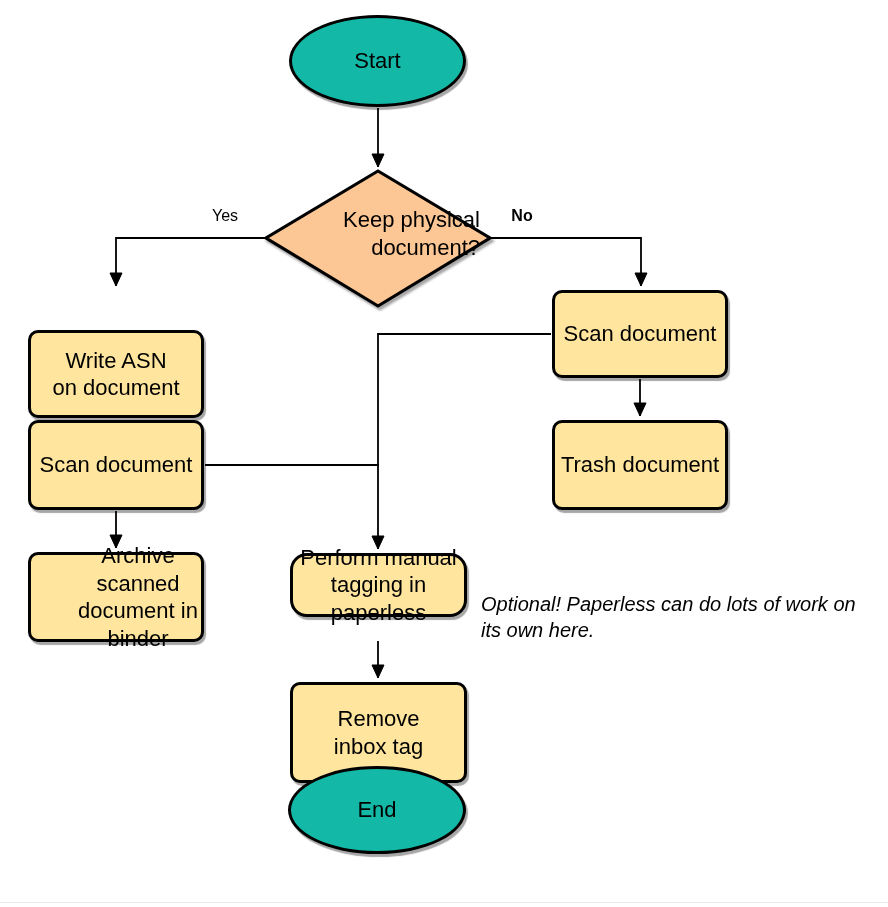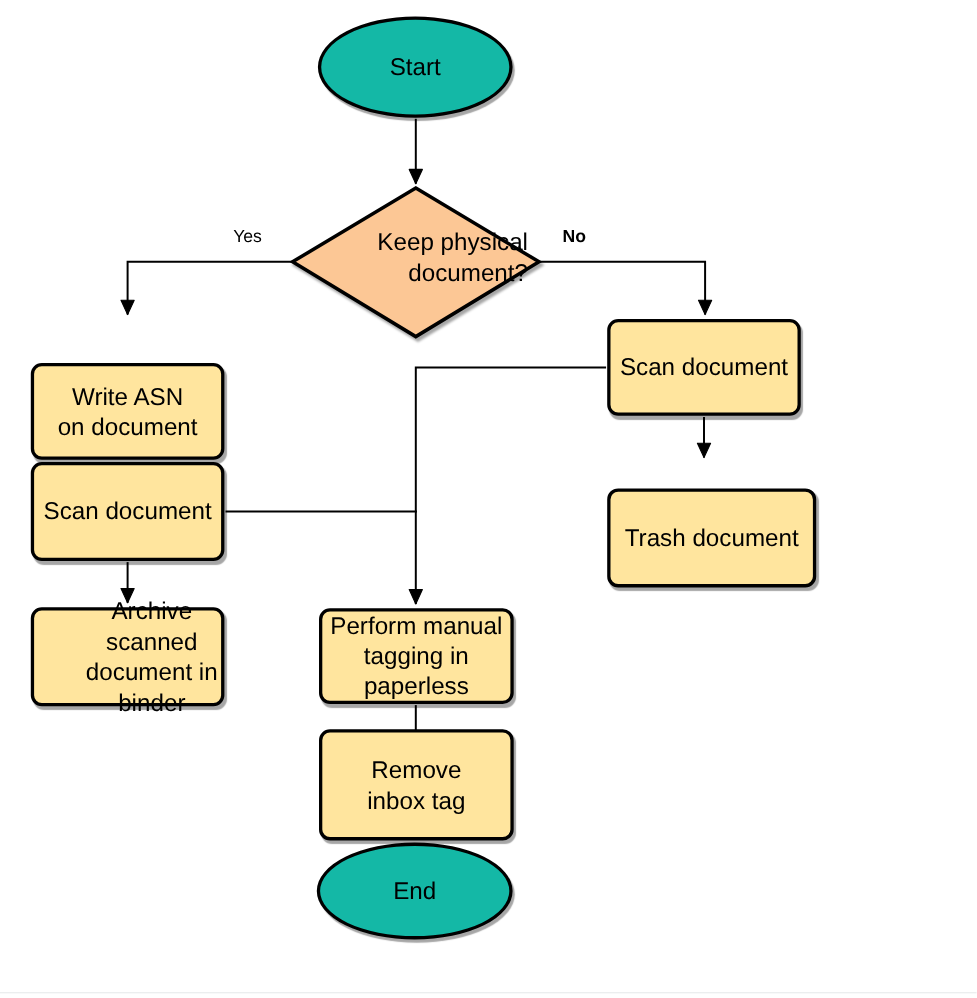--- a/index.html
+++ b/index.html
@@ -79,23 +79,23 @@
     left: 0; bottom: 4px;
     width: 888px;
     border-top: 1px solid #e8eaec;
   }
   
   .n-start       { left: 289px; top: 15px;  width: 177px; height: 92px; }
   .n-write-asn   { left: 28px;  top: 290px; width: 176px; height: 88px; margin-top: 40px; }
   .n-scan-left   { left: 28px;  top: 420px; width: 176px; height: 90px; }
   .n-archive     { left: 28px;  top: 552px; width: 176px; height: 90px; padding-left: 44px; }
   .n-scan-right  { left: 552px; top: 290px; width: 176px; height: 88px; }
-  .n-trash       { left: 552px; top: 444px; width: 190px; height: 90px; }
-  .n-tagging     { left: 290px; top: 553px; width: 177px; height: 87px; }
-  .n-remove      { left: 290px; top: 663px; width: 177px; height: 101px; }
+  .n-trash       { left: 552px; top: 420px; width: 176px; height: 90px; }
+  .n-tagging     { left: 290px; top: 553px; width: 177px; height: 64px; border-radius: 17px; }
+  .n-remove      { left: 290px; top: 682px; width: 177px; height: 101px; }
   .n-end         { left: 288px; top: 766px; width: 178px; height: 88px; }
 </style>
 </head>
 <body>
 
 <div class="canvas">
 
   <svg class="edges-svg" viewBox="0 0 888 907" xmlns="http://www.w3.org/2000/svg">
     <defs>
       <marker id="arrow" markerUnits="userSpaceOnUse" markerWidth="16" markerHeight="14" refX="14" refY="7" orient="auto">
@@ -149,20 +149,22 @@
   <div class="node process n-trash">
     <span>Trash document</span>
   </div>
 
   <div class="node process n-tagging">
     <span>Perform manual
 tagging in
 paperless</span>
   </div>
 
+  <div class="note">Optional! Paperless can do lots of work on
+its own here.</div>
 
   <div class="node process n-remove">
     <span>Remove
 inbox tag</span>
   </div>
 
   <div class="node terminator n-end">
     <span>End</span>
   </div>
 

